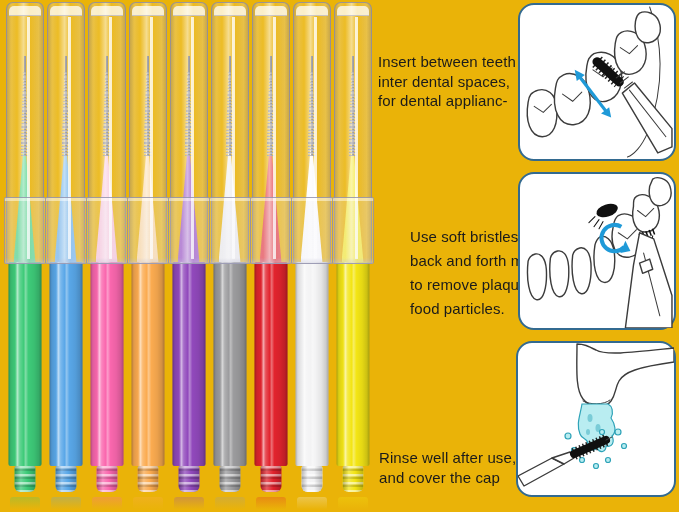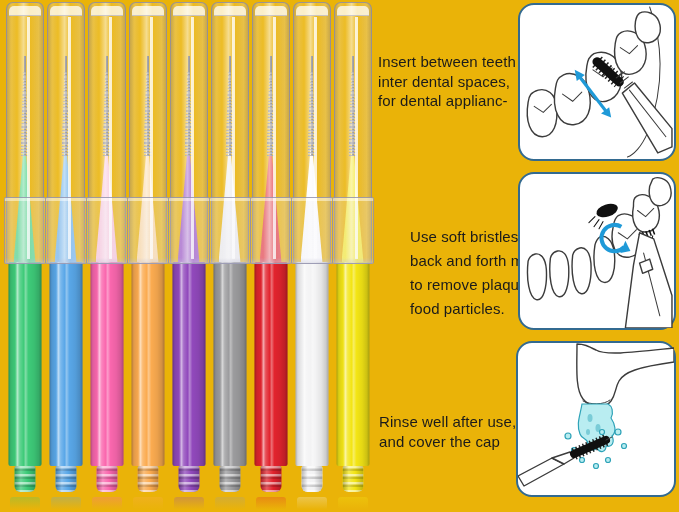--- a/index.html
+++ b/index.html
@@ -54,21 +54,21 @@
     top:197px;height:65px;width:40px;border:1px solid rgba(140,140,168,.75);border-radius:2px;
     background:linear-gradient(180deg,rgba(255,255,255,.55) 0 3px,rgba(235,235,245,.18) 3px 92%,rgba(205,205,222,.5) 100%);
   }
   
   .step-text{
     position:absolute;white-space:pre;color:var(--text);
     font-size:15px;line-height:19.5px;letter-spacing:.1px;
   }
   #step-1{left:378px;top:52px;}
   #step-2{left:370px;top:225px;line-height:24px;margin-left:40px;}
-  #step-3{left:379px;top:412px;line-height:20px;}
+  #step-3{left:379px;top:448px;line-height:20px;}
   
   .panel{position:absolute;border:2.5px solid var(--panel-border);border-radius:16px;background:#fff;box-sizing:border-box;}
   #panel-1{left:518px;top:3px;width:158px;height:158px;}
   #panel-2{left:518px;top:172px;width:158px;height:158px;}
   #panel-3{left:516px;top:341px;width:160px;height:156px;}
   .panel svg{display:block;width:100%;height:100%;}
   
   .tooth{fill:#fff;stroke:var(--line-art);stroke-width:1.4;stroke-linejoin:round;}
   .ln{fill:none;stroke:var(--line-art);stroke-width:1;stroke-linecap:round;}
   .blk{stroke:#101010;}

